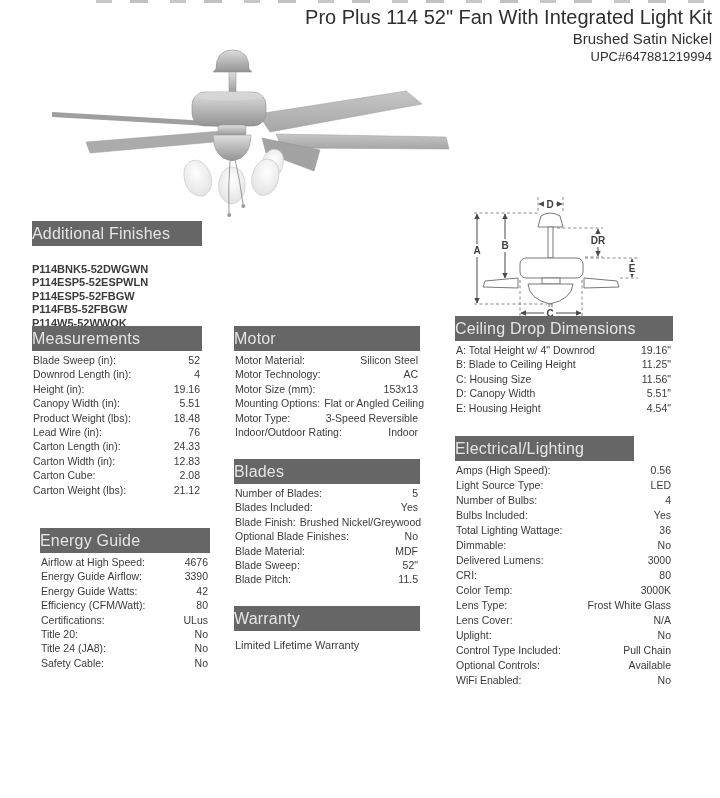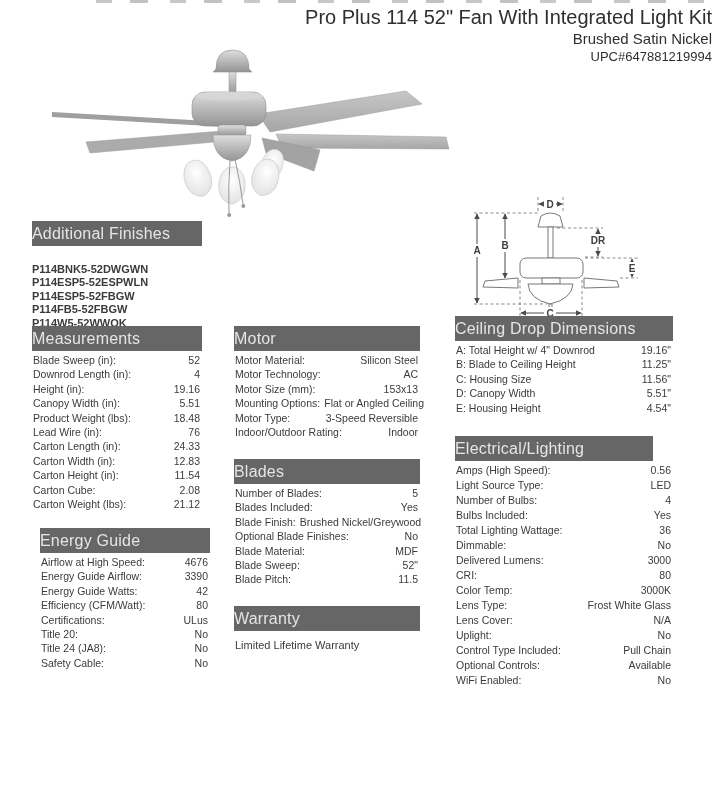--- a/index.html
+++ b/index.html
@@ -31,21 +31,21 @@
   .warranty-text { margin-top:8px; font-size:11px; color:#3b3b3b; padding-left:1px; }
 
   #sec-finishes     { left:32px;  top:221px; width:170px; }
   #sec-measurements { left:32px;  top:326px; width:170px; }
   #sec-energy       { left:40px;  top:528px; width:170px; }
   #sec-motor        { left:234px; top:326px; width:186px; }
   #sec-blades       { left:234px; top:459px; width:186px; }
   #sec-warranty     { left:234px; top:606px; width:186px; }
   #sec-ceiling      { left:455px; top:316px; width:218px; }
   #sec-electrical   { left:455px; top:436px; width:218px; }
-  #sec-electrical .sec-header { width:198px; }
+  #sec-electrical .sec-header { width:179px; }
   #sec-electrical .row { line-height:15px; }
   #sec-energy .rows { margin-top:2px; }
 </style>
 </head>
 <body>
 
 <div class="page">
 
   <div class="top-artifact"></div>
 
@@ -203,24 +203,20 @@
         </div>
         <div class="row">
           <span class="lbl">Carton Length (in):</span>
           <span class="val">24.33</span>
         </div>
         <div class="row">
           <span class="lbl">Carton Width (in):</span>
           <span class="val">12.83</span>
         </div>
         <div class="row">
-          <span class="lbl">Carton Height (in):</span>
-          <span class="val">11.54</span>
-        </div>
-        <div class="row">
           <span class="lbl">Carton Cube:</span>
           <span class="val">2.08</span>
         </div>
         <div class="row">
           <span class="lbl">Carton Weight (lbs):</span>
           <span class="val">21.12</span>
         </div>
       </div>
   </div>
 

